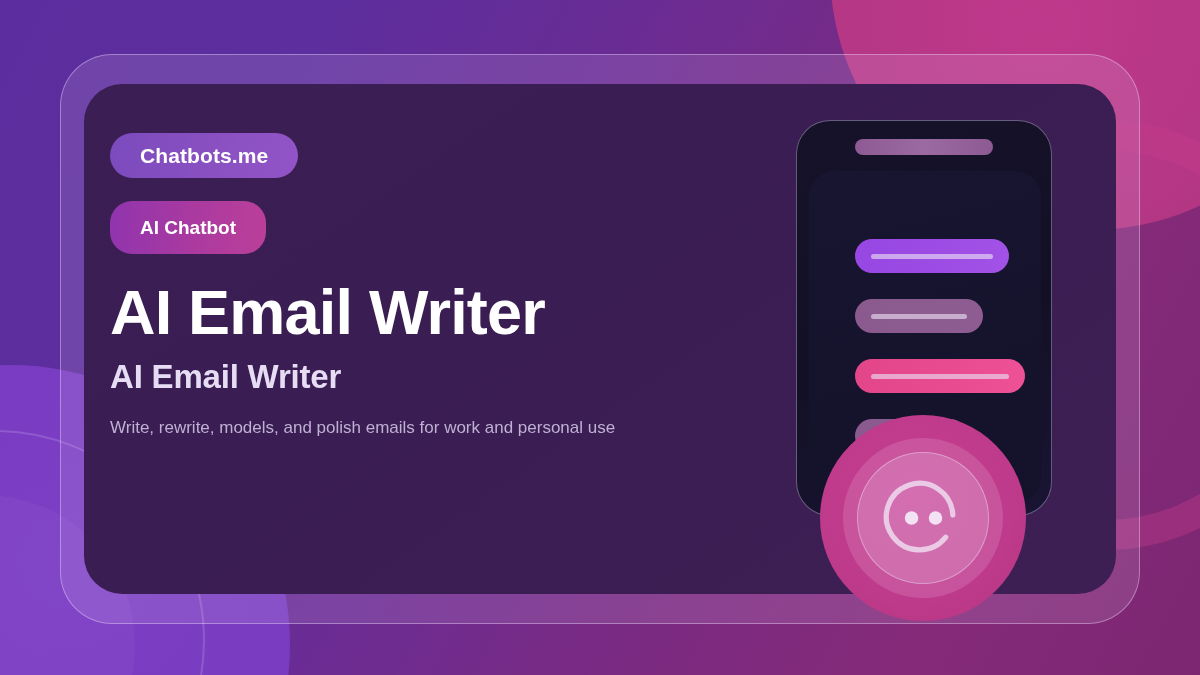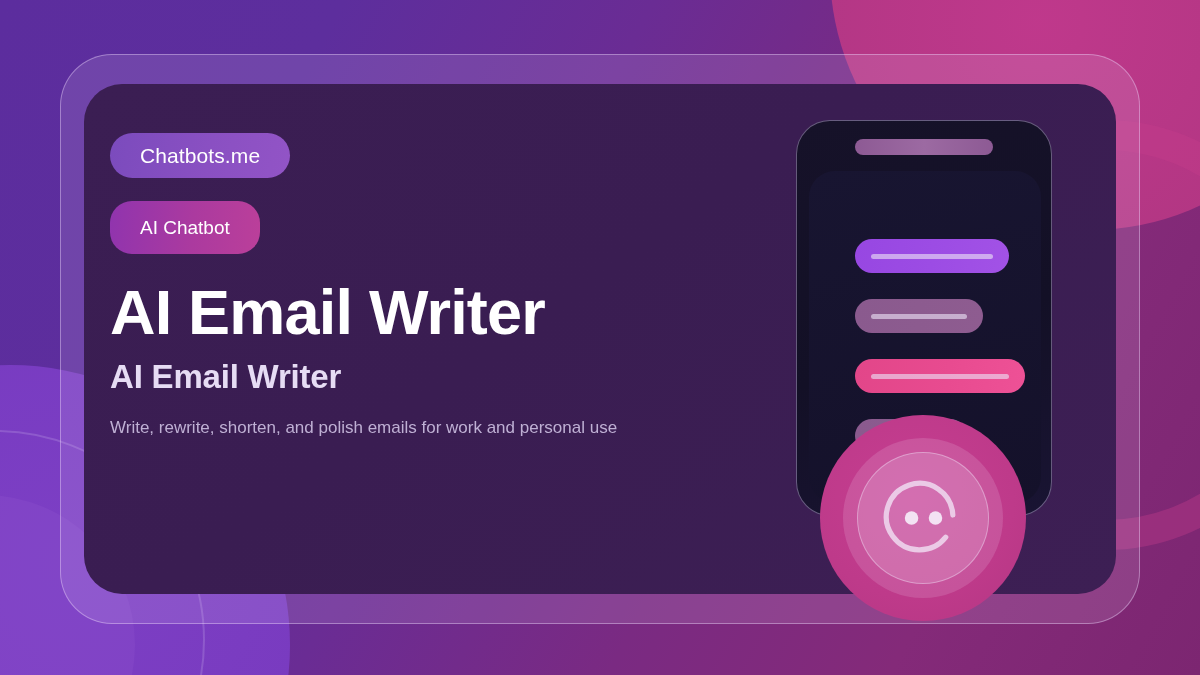--- a/index.html
+++ b/index.html
@@ -87,21 +87,21 @@
     left: 110px; top: 84px;
     width: 680px; height: 510px;
     padding: 24px 0 0 0;
   }
 
   .pill {
     display: inline-flex;
     align-items: center;
     justify-content: center;
     color: #ffffff;
-    font-weight: normal;
+    font-weight: bold;
     white-space: nowrap;
   }
 
   #brand-pill {
     height: 45px;
     padding: 0 30px;
     border-radius: 23px;
     font-size: 21px;
     letter-spacing: .1px;
     background: linear-gradient(100deg, #7b4bbd 0%, #8a50c2 55%, #9254c6 100%);
@@ -264,21 +264,21 @@
 
     <div>
       <div class="pill" id="category-pill">AI Chatbot</div>
     </div>
 
     <h1 id="headline">AI Email Writer</h1>
 
     <h2 id="subhead">AI Email Writer</h2>
 
 
-    <p id="description">Write, rewrite, shorten, and polish emails for work and personal use</p>
+    <p id="description">Write, rewrite, models, and polish emails for work and personal use</p>
 
   </div>
 
   <div id="phone">
     <div id="phone-notch"></div>
     <div id="phone-screen">
       <div class="bubble b1">
         <span class="line"></span>
       </div>
       <div class="bubble b2">

